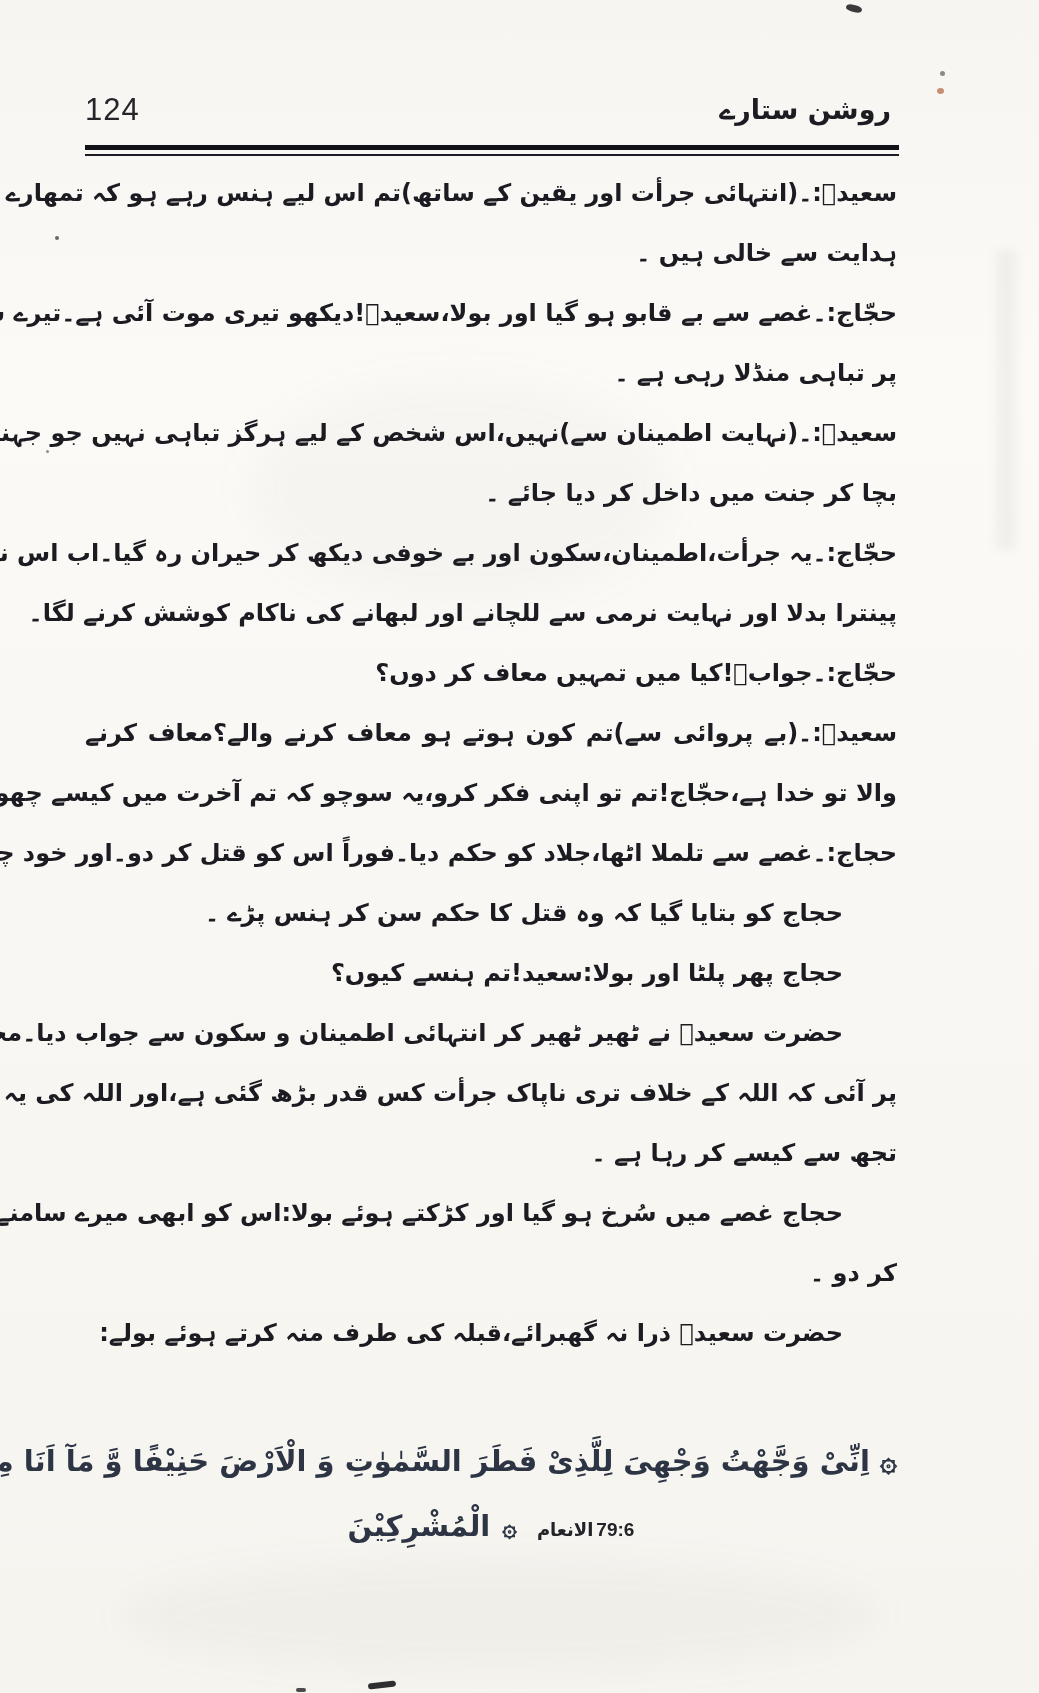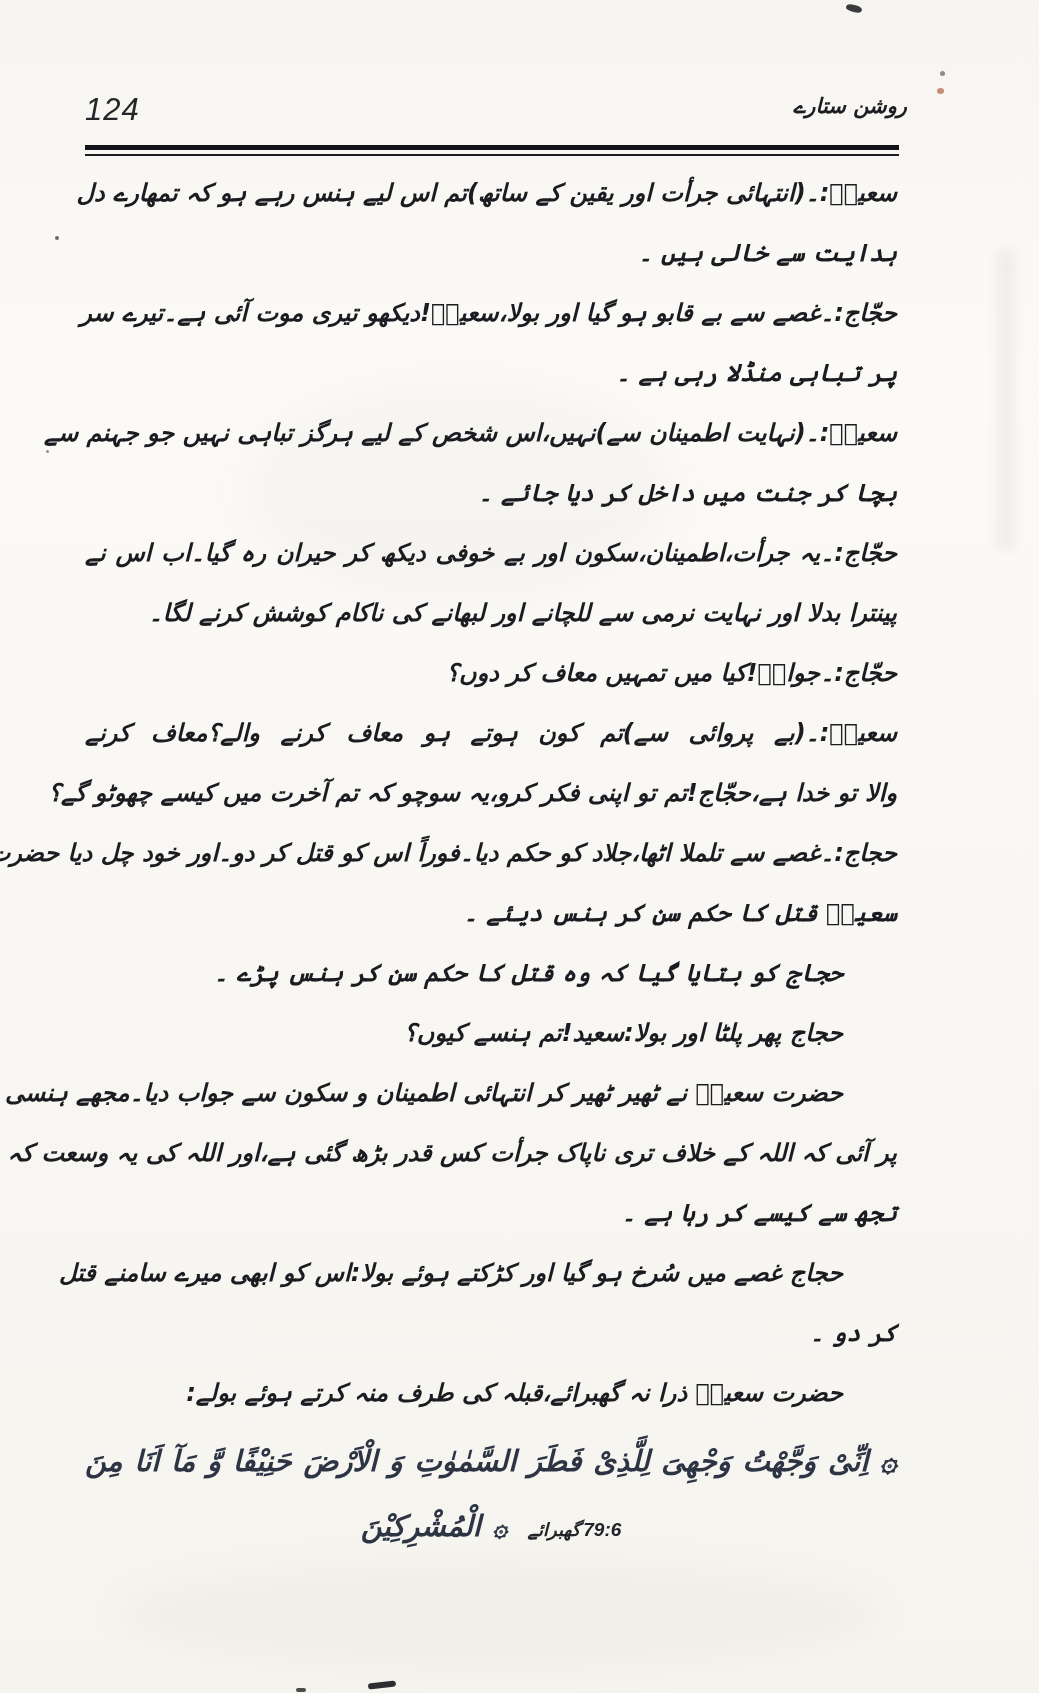--- a/index.html
+++ b/index.html
@@ -1,32 +1,32 @@
 <!DOCTYPE html>
 <html><head>
 <meta charset="utf-8">
 <style>
   html,body{margin:0;padding:0;}
   body{width:1039px;height:1693px;position:relative;overflow:hidden;
        font-family:"DejaVu Sans",sans-serif;}
   .page{position:absolute;left:0;top:0;width:1039px;height:1693px;
-        background:linear-gradient(180deg,#f6f5f1 0%,#fbfaf7 22%,#f8f7f3 55%,#f5f4ef 100%);font-style:italic;}
+        background:linear-gradient(180deg,#f6f5f1 0%,#fbfaf7 22%,#f8f7f3 55%,#f5f4ef 100%);}
   
   .shade1{position:absolute;left:250px;top:380px;width:420px;height:220px;border-radius:50%;
           background:rgba(150,150,148,0.05);filter:blur(18px);}
   .shade2{position:absolute;left:996px;top:250px;width:20px;height:300px;
           background:rgba(120,120,120,0.07);filter:blur(4px);}
   .shade3{position:absolute;left:120px;top:1560px;width:760px;height:110px;border-radius:50%;
           background:rgba(140,140,135,0.05);filter:blur(16px);}
 
   .page-number{position:absolute;left:85px;top:92px;
        font-family:"Liberation Sans",sans-serif;font-size:31px;font-weight:400;
        letter-spacing:1px;color:#26262a;}
-  .running-title{position:absolute;right:132px;top:94px;direction:rtl;
-       font-size:21px;font-weight:bold;color:#1c1c22;}
+  .running-title{position:absolute;right:148px;top:94px;direction:rtl;
+       font-size:27px;font-weight:bold;color:#1c1c22;}
   .rule-thick{position:absolute;left:85px;top:145px;width:814px;height:5px;background:#121218;}
   .rule-thin{position:absolute;left:85px;top:154px;width:814px;height:2px;background:#1c1c24;}
 
   .body-text{position:absolute;left:85px;top:163px;width:812px;direction:rtl;
        color:#1b1b21;font-weight:bold;font-size:24px;}
   .tline{height:60px;line-height:60px;white-space:nowrap;text-align:justify;text-justify:inter-word;}
   .tline.j{text-align-last:justify;}
   .tline.s{text-align-last:right;}
   .tline.indent{padding-right:54px;}
 
@@ -70,37 +70,36 @@
       <div class="tline j">حجّاج:۔غصے سے بے قابو ہو گیا اور بولا،سعیدؒ!دیکھو تیری موت آئی ہے۔تیرے سر</div>
       <div class="tline s">پر تباہی منڈلا رہی ہے ۔</div>
       <div class="tline j">سعیدؒ:۔(نہایت اطمینان سے)نہیں،اس شخص کے لیے ہرگز تباہی نہیں جو جہنم سے</div>
       <div class="tline s">بچا کر جنت میں داخل کر دیا جائے ۔</div>
       <div class="tline j">حجّاج:۔یہ جرأت،اطمینان،سکون اور بے خوفی دیکھ کر حیران رہ گیا۔اب اس نے</div>
       <div class="tline s">پینترا بدلا اور نہایت نرمی سے للچانے اور لبھانے کی ناکام کوشش کرنے لگا۔</div>
       <div class="tline s">حجّاج:۔جوابؒ!کیا میں تمہیں معاف کر دوں؟</div>
       <div class="tline j">سعیدؒ:۔(بے پروائی سے)تم کون ہوتے ہو معاف کرنے والے؟معاف کرنے</div>
       <div class="tline s">والا تو خدا ہے،حجّاج!تم تو اپنی فکر کرو،یہ سوچو کہ تم آخرت میں کیسے چھوٹو گے؟</div>
       <div class="tline j">حجاج:۔غصے سے تلملا اٹھا،جلاد کو حکم دیا۔فوراً اس کو قتل کر دو۔اور خود چل دیا حضرت</div>
-      <div class="tline s">سعیدؒ قتل کا حکم سن کر ہنس دیئے ۔</div>
       <div class="tline s indent">حجاج کو بتایا گیا کہ وہ قتل کا حکم سن کر ہنس پڑے ۔</div>
       <div class="tline s indent">حجاج پھر پلٹا اور بولا:سعید!تم ہنسے کیوں؟</div>
       <div class="tline j indent">حضرت سعیدؒ نے ٹھیر ٹھیر کر انتہائی اطمینان و سکون سے جواب دیا۔مجھے ہنسی اس بات</div>
       <div class="tline j">پر آئی کہ اللہ کے خلاف تری ناپاک جرأت کس قدر بڑھ گئی ہے،اور اللہ کی یہ وسعت کہ وہ</div>
       <div class="tline s">تجھ سے کیسے کر رہا ہے ۔</div>
       <div class="tline j indent">حجاج غصے میں سُرخ ہو گیا اور کڑکتے ہوئے بولا:اس کو ابھی میرے سامنے قتل</div>
       <div class="tline s">کر دو ۔</div>
       <div class="tline s indent">حضرت سعیدؒ ذرا نہ گھبرائے،قبلہ کی طرف منہ کرتے ہوئے بولے:</div>
     </div>
 
   <div class="verse">
     <div class="verse-line1">۞ اِنِّیْ وَجَّهْتُ وَجْهِیَ لِلَّذِیْ فَطَرَ السَّمٰوٰتِ وَ الْاَرْضَ حَنِیْفًا وَّ مَآ اَنَا مِنَ</div>
     <div class="verse-line2">
       <span class="verse-end">الْمُشْرِكِیْنَ</span>
       <span class="verse-ornament">۞</span>
-      <span class="verse-ref">گھبرائے</span>
+      <span class="verse-ref">الانعام</span>
       <span class="verse-num">79:6</span>
     </div>
   </div>
 
   <div class="speck sp1"></div>
   <div class="speck sp2"></div>
   <div class="speck sp3"></div>
   <div class="speck sp4"></div>
   <div class="speck sp5"></div>
   <div class="speck sp6"></div>

